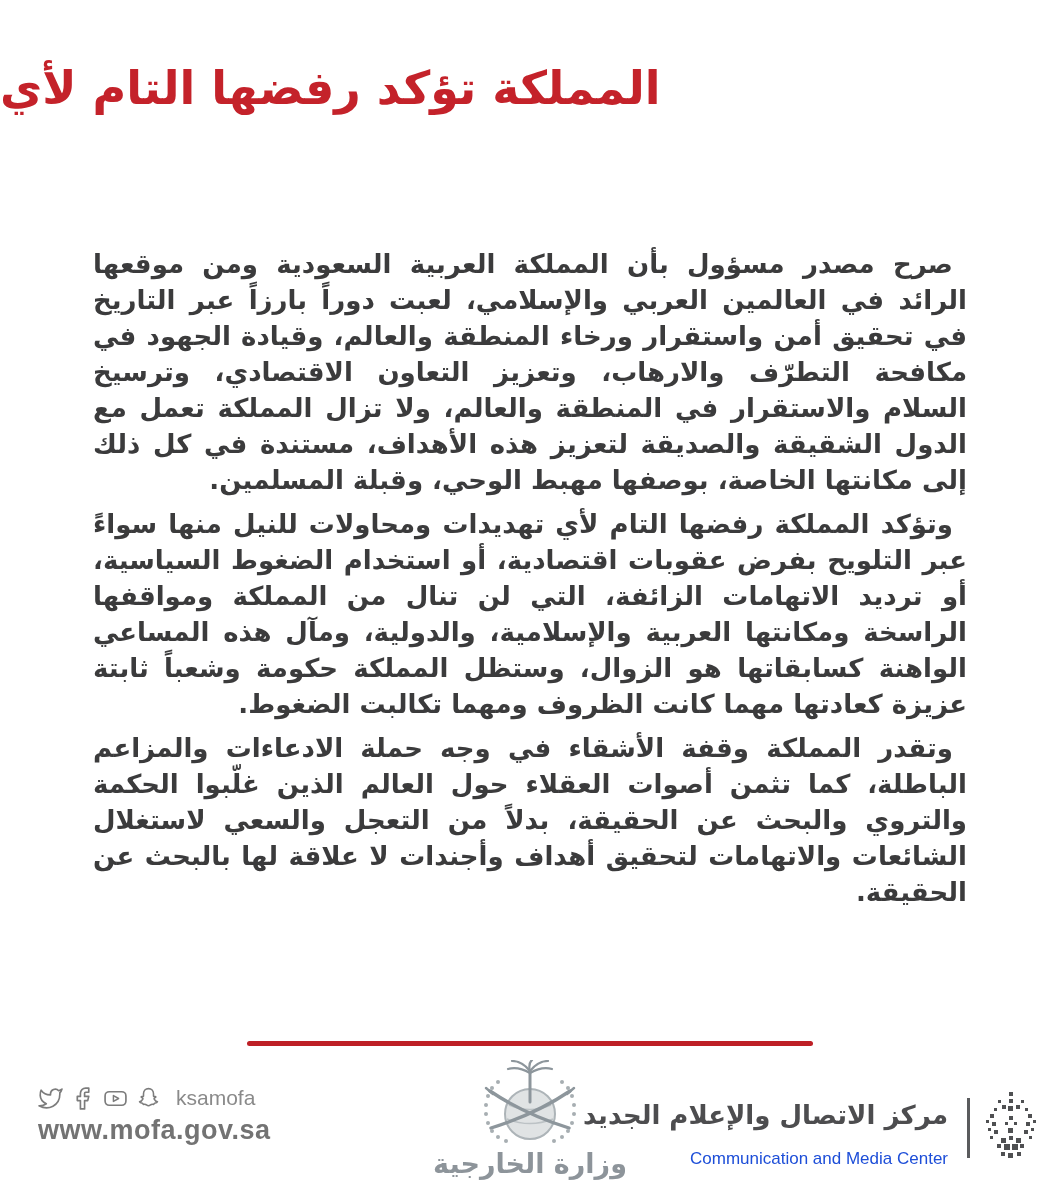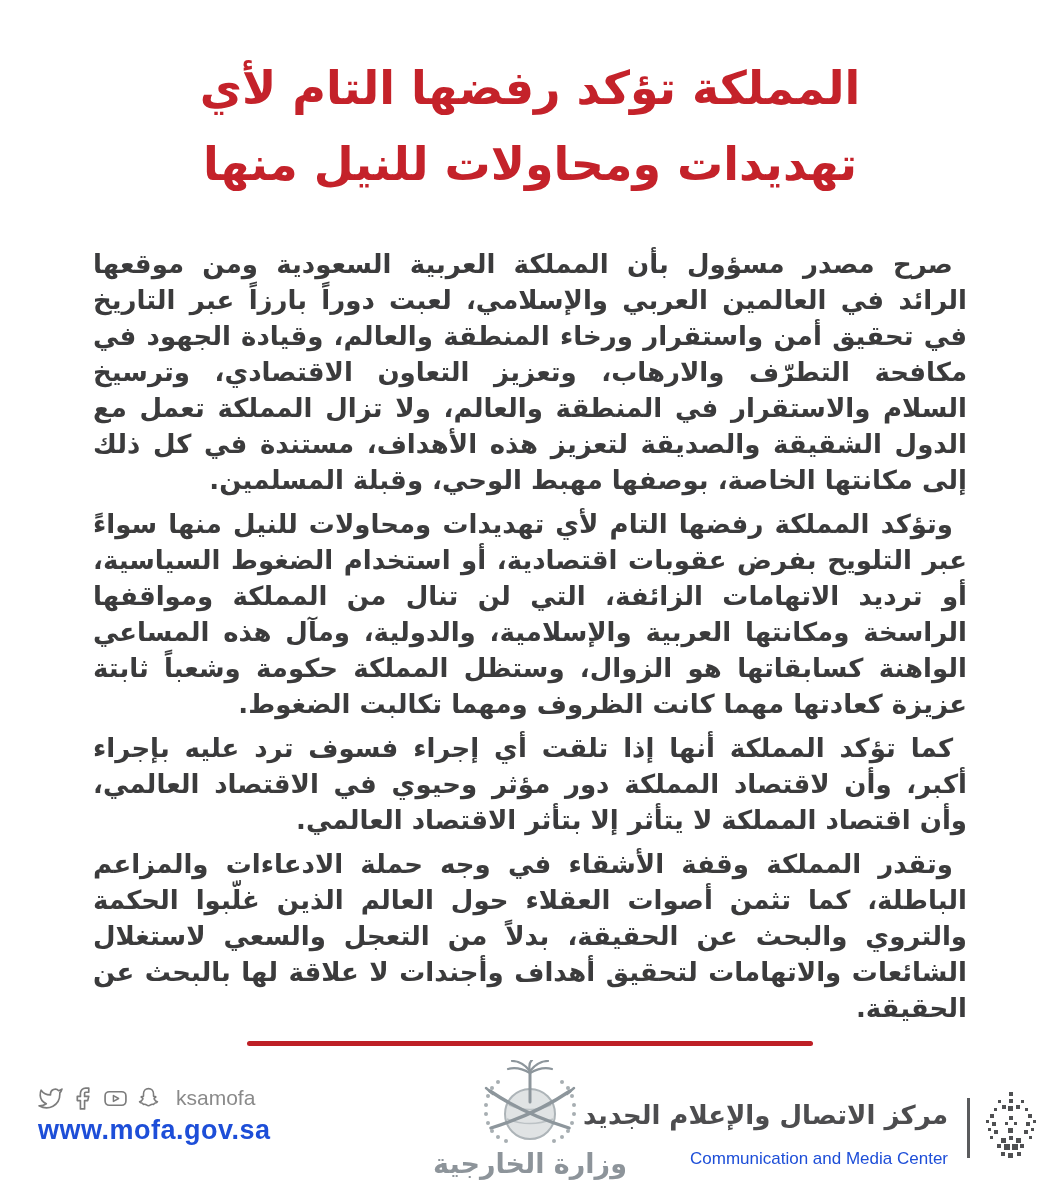--- a/index.html
+++ b/index.html
@@ -9,21 +9,21 @@
     position:relative;
     width:1060px; height:1200px;
     background:#ffffff;
     overflow:hidden;
     margin:0 auto;
   }
 
   
   .headline {
     position:absolute; top:50px; left:0; right:0;
-    text-align:center;
+    text-align:left;
     direction:rtl;
     color:#C4222A;
     font-weight:700;
     font-size:46px;
     line-height:76px;
   }
 
   
   .statement {
     position:absolute; top:238px; left:85px; right:85px;
@@ -46,21 +46,21 @@
 
   
   .footer-left { position:absolute; left:38px; top:1084px; width:280px; }
   .social-row { display:flex; align-items:center; gap:7px; height:28px; }
   .social-row svg { display:block; }
   .social-handle {
     font-size:21px; color:#8a8a8a; margin-left:8px;
     font-family:"Liberation Sans", sans-serif;
   }
   .website {
-    font-size:27px; font-weight:700; color:#1d4ed8; letter-spacing:0.5px;
+    font-size:27px; font-weight:700; color:#737373; letter-spacing:0.5px;
     margin-top:3px; font-family:"Liberation Sans", sans-serif;
   }
   .date-line {
     direction:rtl; text-align:left;
     font-size:22px; color:#58585A; margin-top:4px;
   }
 
   .mofa-logo {
     position:absolute; left:50%; transform:translateX(-50%);
     top:1060px; width:200px; text-align:center;
@@ -93,27 +93,25 @@
   }
   .cmc-pixel { position:absolute; left:984px; top:1092px; }
 </style>
 </head>
 <body>
 
 <div class="poster">
 
   <h1 class="headline">
     <div>المملكة تؤكد رفضها التام لأي</div>
-    <div>تهديدات ومحاولات للنيل منها</div>
   </h1>
 
   <div class="statement">
     <p>صرح مصدر مسؤول بأن المملكة العربية السعودية ومن موقعها الرائد في العالمين العربي والإسلامي، لعبت دوراً بارزاً عبر التاريخ في تحقيق أمن واستقرار ورخاء المنطقة والعالم، وقيادة الجهود في مكافحة التطرّف والارهاب، وتعزيز التعاون الاقتصادي، وترسيخ السلام والاستقرار في المنطقة والعالم، ولا تزال المملكة تعمل مع الدول الشقيقة والصديقة لتعزيز هذه الأهداف، مستندة في كل ذلك إلى مكانتها الخاصة، بوصفها مهبط الوحي، وقبلة المسلمين.</p>
     <p>وتؤكد المملكة رفضها التام لأي تهديدات ومحاولات للنيل منها سواءً عبر التلويح بفرض عقوبات اقتصادية، أو استخدام الضغوط السياسية، أو ترديد الاتهامات الزائفة، التي لن تنال من المملكة ومواقفها الراسخة ومكانتها العربية والإسلامية، والدولية، ومآل هذه المساعي الواهنة كسابقاتها هو الزوال، وستظل المملكة حكومة وشعباً ثابتة عزيزة كعادتها مهما كانت الظروف ومهما تكالبت الضغوط.</p>
-    <p>كما تؤكد المملكة أنها إذا تلقت أي إجراء فسوف ترد عليه بإجراء أكبر، وأن لاقتصاد المملكة دور مؤثر وحيوي في الاقتصاد العالمي، وأن اقتصاد المملكة لا يتأثر إلا بتأثر الاقتصاد العالمي.</p>
     <p>وتقدر المملكة وقفة الأشقاء في وجه حملة الادعاءات والمزاعم الباطلة، كما تثمن أصوات العقلاء حول العالم الذين غلّبوا الحكمة والتروي والبحث عن الحقيقة، بدلاً من التعجل والسعي لاستغلال الشائعات والاتهامات لتحقيق أهداف وأجندات لا علاقة لها بالبحث عن الحقيقة.</p>
   </div>
 
   <div class="divider"></div>
 
   <div class="footer-left">
     <div class="social-row">
       <svg width="25" height="25" viewBox="0 0 24 24">
         <path d="M23 3a10.9 10.9 0 0 1-3.14 1.53 4.48 4.48 0 0 0-7.86 3v1A10.66 10.66 0 0 1 3 4s-4 9 5 13a11.64 11.64 0 0 1-7 2c9 5 20 0 20-11.5a4.5 4.5 0 0 0-.08-.83A7.72 7.72 0 0 0 23 3z" fill="none" stroke="#7c7c7c" stroke-width="1.6" stroke-linejoin="round"></path>
       </svg>

